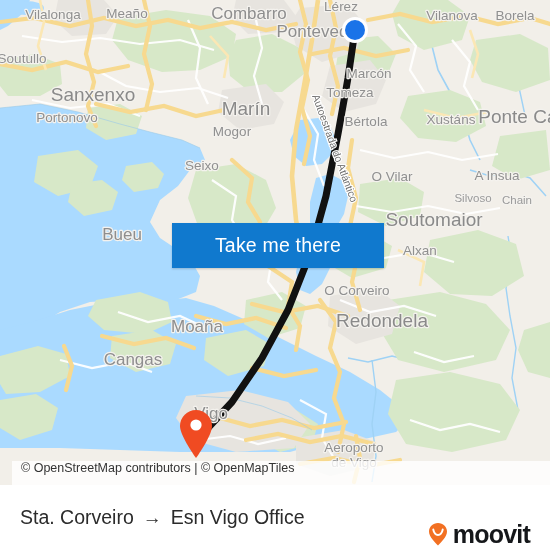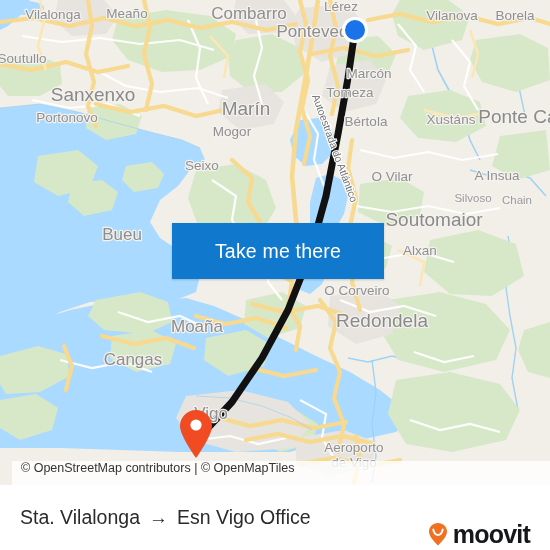--- a/index.html
+++ b/index.html
@@ -54,21 +54,21 @@
     stroke-width: 2.2px;
     paint-order: stroke fill;
   }
 
   
   #take-me-there {
     position: absolute;
     left: 172px;
     top: 223px;
     width: 212px;
-    height: 56px;
+    height: 45px;
     background: #1079ce;
     color: #ffffff;
     border: none;
     font-family: "Liberation Sans", sans-serif;
     font-size: 19.5px;
     letter-spacing: 0.2px;
     cursor: pointer;
     display: flex;
     align-items: center;
     justify-content: center;
@@ -347,21 +347,21 @@
 
   <button id="take-me-there">Take me there</button>
 
   <div id="attribution">
     <span class="attr-text">© OpenStreetMap contributors | © OpenMapTiles</span>
   </div>
 </div>
 
 <div id="footer">
   <div id="route-summary">
-    <span class="place">Sta. Vilalonga</span>
+    <span class="place">Sta. Corveiro</span>
     <span class="arrow">→</span>
     <span class="place">Esn Vigo Office</span>
   </div>
 
   <div id="brand-logo">
     <svg width="26" height="26" viewBox="0 0 26 26">
       <path d="M13,2 C18,2 22,5.8 22,10.6 C22,16 16,21.4 13,24.5
                C10,21.4 4,16 4,10.6 C4,5.8 8,2 13,2 Z" fill="#f27022"></path>
       <path d="M8.3,8.6 C9.0,12.2 11.0,13.9 13.0,13.9
                C15.0,13.9 17.0,12.2 17.7,8.6" stroke="#ffffff" stroke-width="2" fill="none" stroke-linecap="round"></path>

